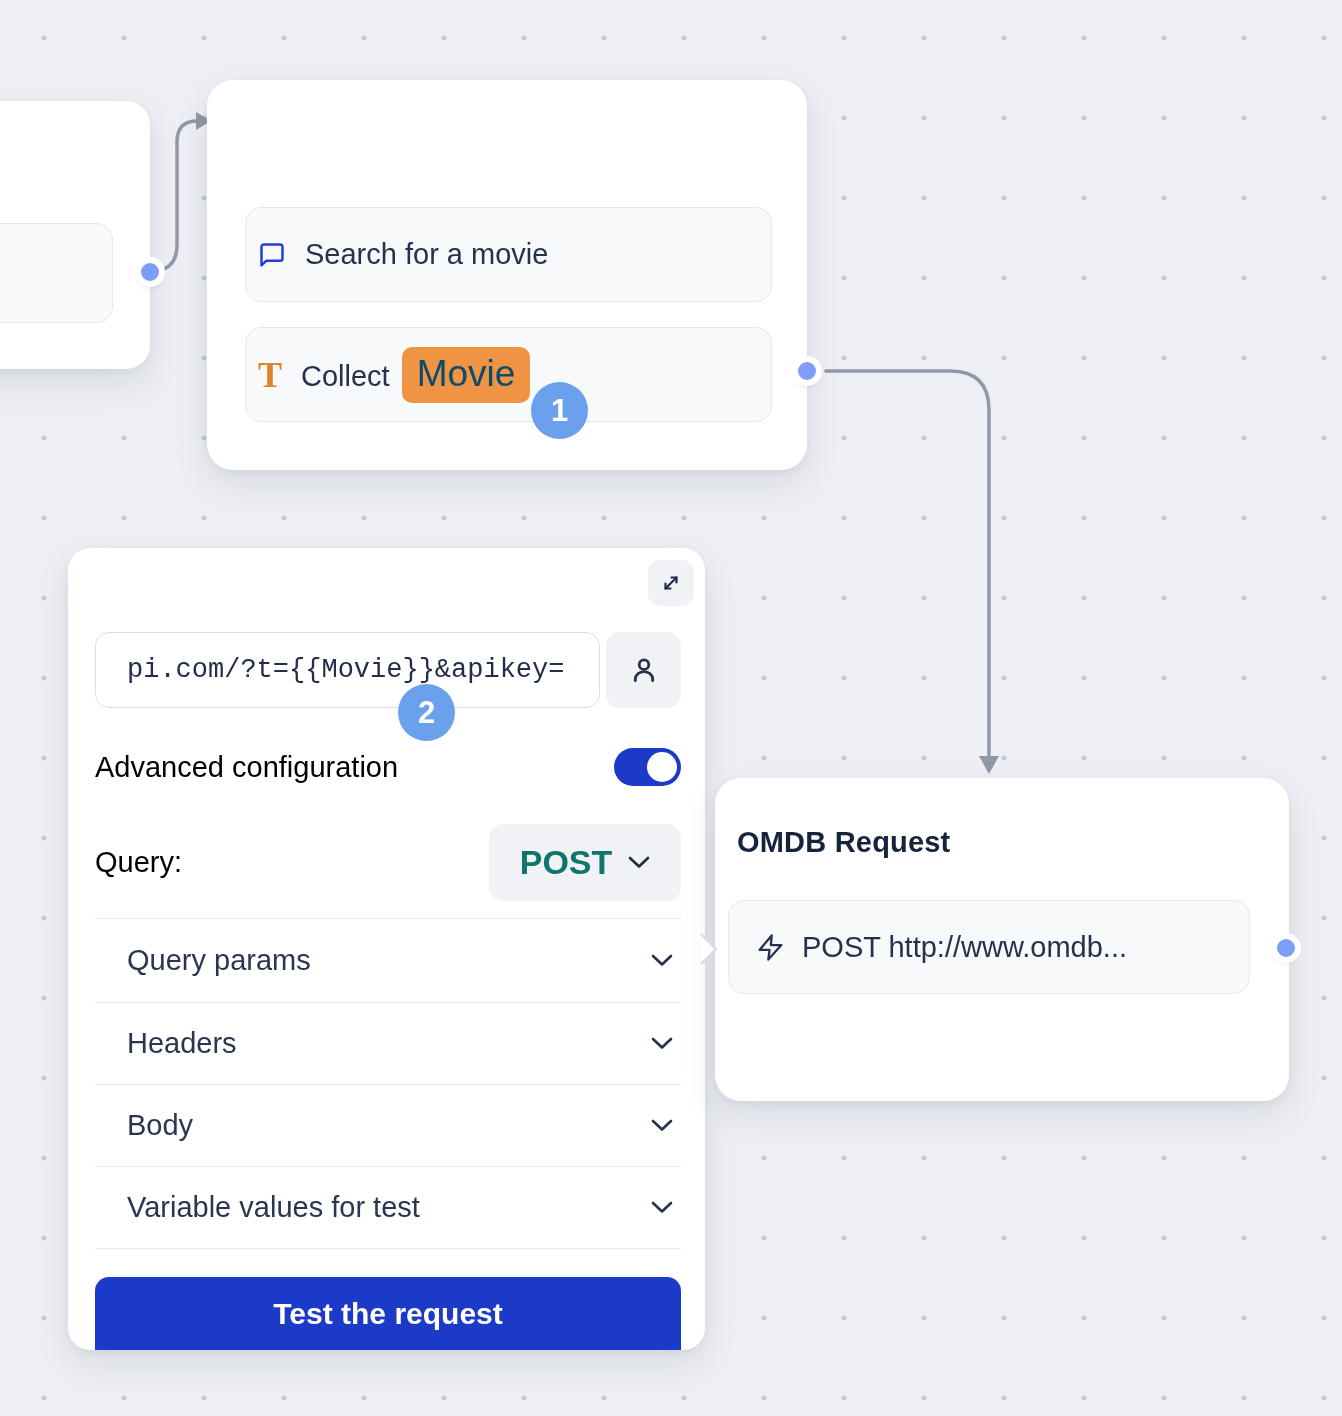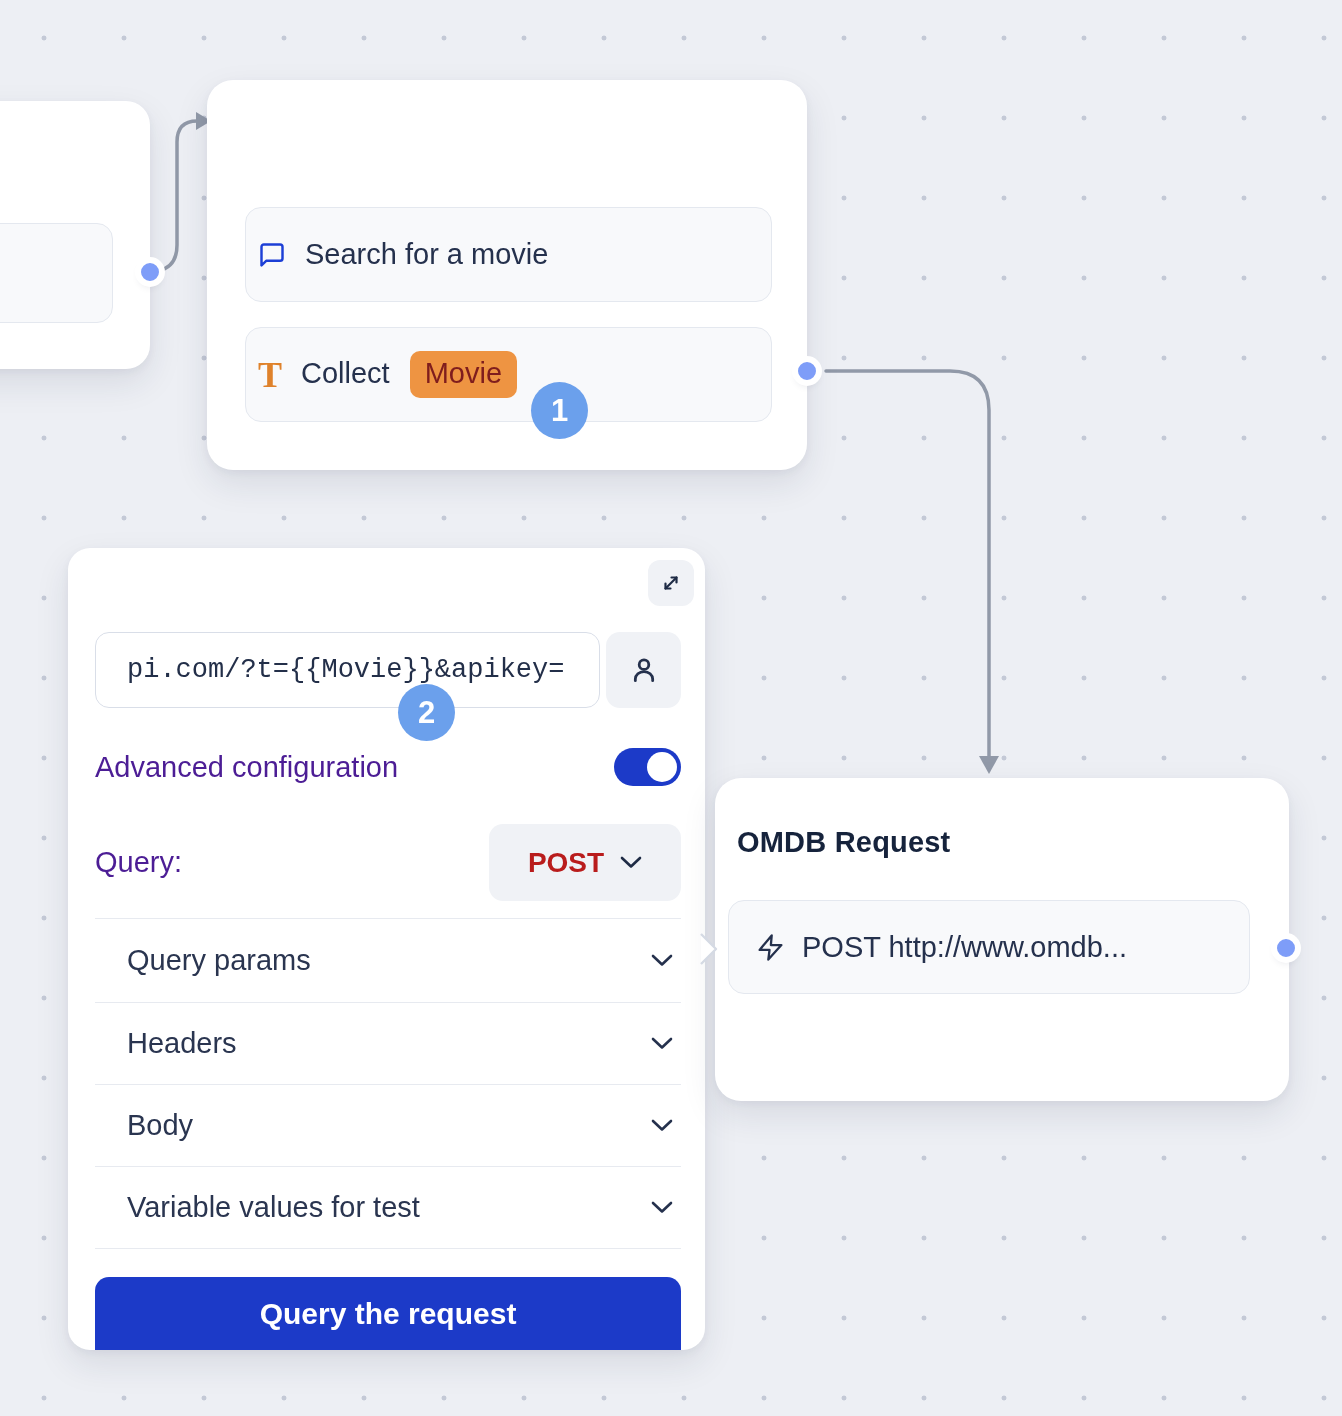--- a/index.html
+++ b/index.html
@@ -31,46 +31,46 @@
     border:9px solid #7E9DF8; border-radius:50%;
     box-shadow:0 0 0 6px #fff, 0 4px 10px rgba(30,41,70,.20);
     transform:translate(-50%,-50%); z-index:6;
   }
   .num-badge {
     position:absolute; width:57px; height:57px; border-radius:50%;
     background:#6BA0EC; color:#fff; font-size:31px; font-weight:700;
     display:flex; align-items:center; justify-content:center; z-index:7;
   }
   .var-badge {
-    display:inline-block; background:#EE9442; color:#7f1d1d;
-    border-radius:10px; padding:6px 15px 8px; margin-left:20px; font-size:29px;
+    display:inline-block; background:#EE9442; color:#0c4a6e;
+    border-radius:10px; padding:6px 15px 8px; margin-left:12px; font-size:37px;
   }
   .t-icon { font-family:"Liberation Serif", serif; font-size:36px; font-weight:700; color:#DF822B; line-height:1; }
   
   #panel { overflow:hidden; border-radius:22px; }
   .icon-btn {
     position:absolute; background:#F0F2F6; border-radius:12px;
     display:flex; align-items:center; justify-content:center; border:none; cursor:pointer;
   }
   #url-input {
     position:absolute; left:27px; top:84px; width:505px; height:76px;
     border:1.5px solid #D9DEE8; border-radius:14px; background:#fff;
     font-family:Liberation Mono, monospace; font-size:27px; color:#232F49;
     padding:0 14px 0 31px; outline:none;
   }
   .panel-row { position:absolute; left:27px; width:586px; display:flex; align-items:center; justify-content:space-between; }
-  .panel-label { font-size:29px; color:#4c1d95; }
+  .panel-label { font-size:29px; color:#000000; }
   #toggle {
     width:67px; height:38px; border-radius:19px; background:#1C3AC8; position:relative; cursor:pointer;
   }
   #toggle .knob { position:absolute; top:4px; right:4px; width:30px; height:30px; border-radius:50%; background:#fff; }
   #method-select {
     width:192px; height:77px; background:#F0F2F6; border-radius:14px; border:none; cursor:pointer;
     display:flex; align-items:center; justify-content:center; gap:16px;
-    font-size:28px; font-weight:700; color:#b91c1c;
+    font-size:34px; font-weight:700; color:#0f766e;
   }
   #sections { position:absolute; left:27px; top:370px; width:586px; }
   .section-row {
     height:82px; border-top:1.5px solid #E7EAF0; display:flex; align-items:center;
     justify-content:space-between; padding:0 8px 0 32px; cursor:pointer;
   }
   .section-row:first-child { height:84px; }
   .section-row .panel-label { color:#2A3550; }
   #sections .end-line { border-top:1.5px solid #E7EAF0; }
   #test-btn {
@@ -172,21 +172,21 @@
       </div>
       <div class="section-row">
         <span class="panel-label">Variable values for test</span>
         <svg class="chev" width="22" height="13" viewBox="0 0 22 13">
           <polyline points="2,2 11,10.5 20,2" fill="none" stroke="#25314D" stroke-width="2.6" stroke-linecap="round" stroke-linejoin="round"></polyline>
         </svg>
       </div>
       <div class="end-line"></div>
     </div>
 
-    <button id="test-btn">Query the request</button>
+    <button id="test-btn">Test the request</button>
   </div>
   <div class="num-badge" style="left:398px; top:684px;">2</div>
 
   <div class="card" style="left:715px; top:778px; width:574px; height:323px;">
     <div class="node-title" style="left:22px; top:48px; font-size:29px;">OMDB Request</div>
     <div class="node-item" style="left:13px; top:122px; width:522px; height:94px; padding-left:27px; gap:17px;">
       <svg width="29" height="29" viewBox="0 0 24 24">
         <polygon points="13,2 3,14 11.2,14 10.2,22 21,10 12.3,10 13,2" fill="none" stroke="#25314D" stroke-width="1.9" stroke-linejoin="round"></polygon>
       </svg>
       <span>POST http://www.omdb...</span>

